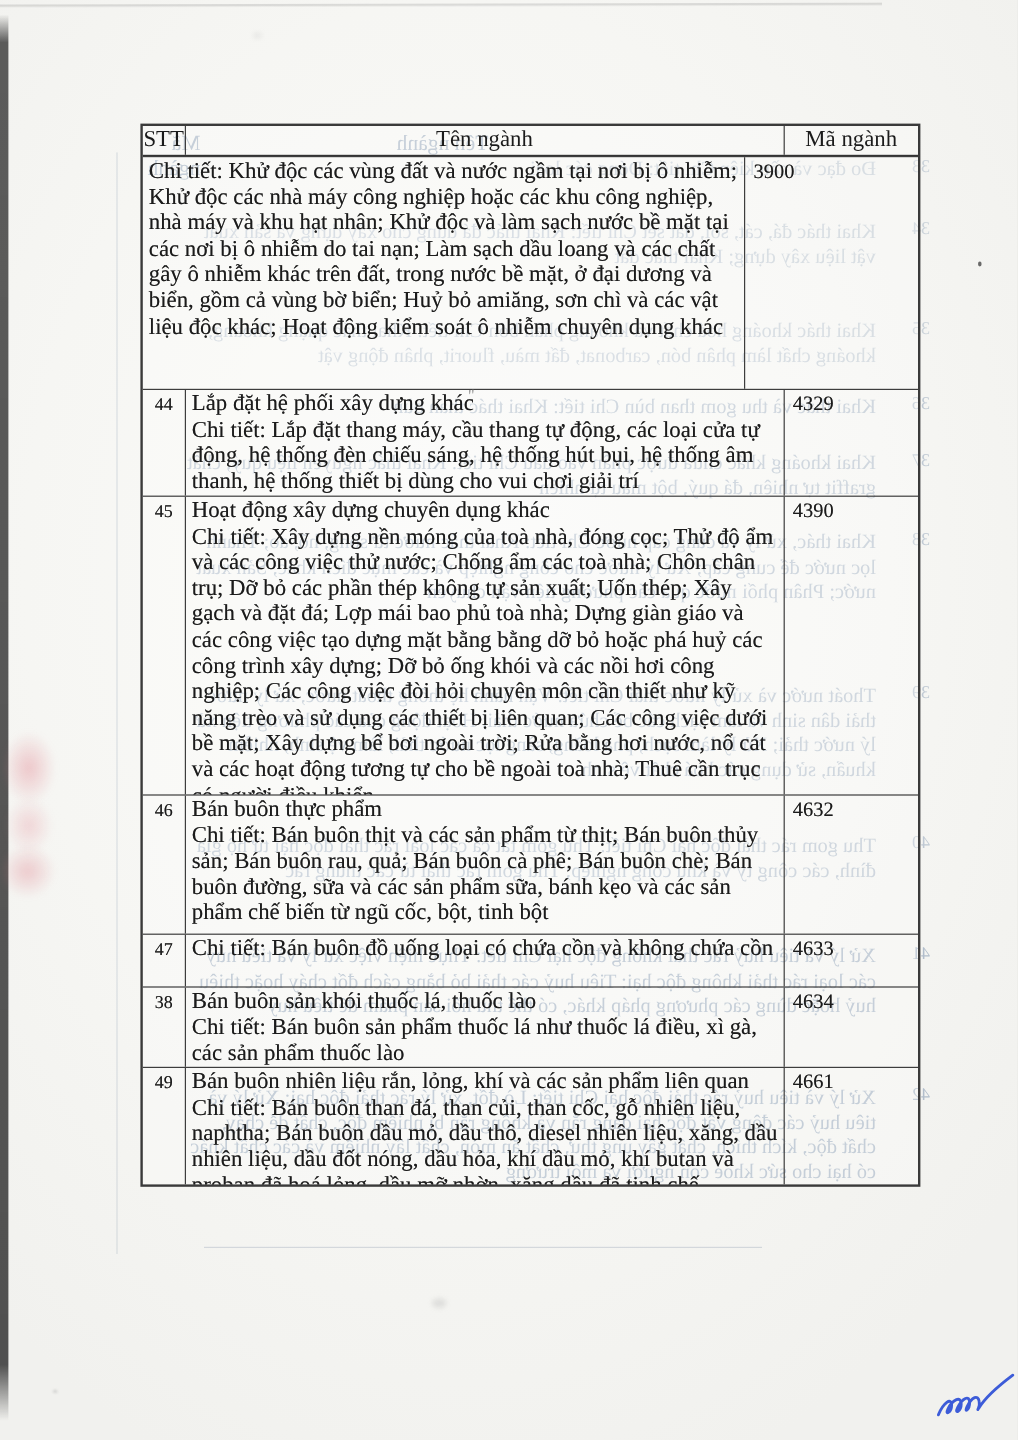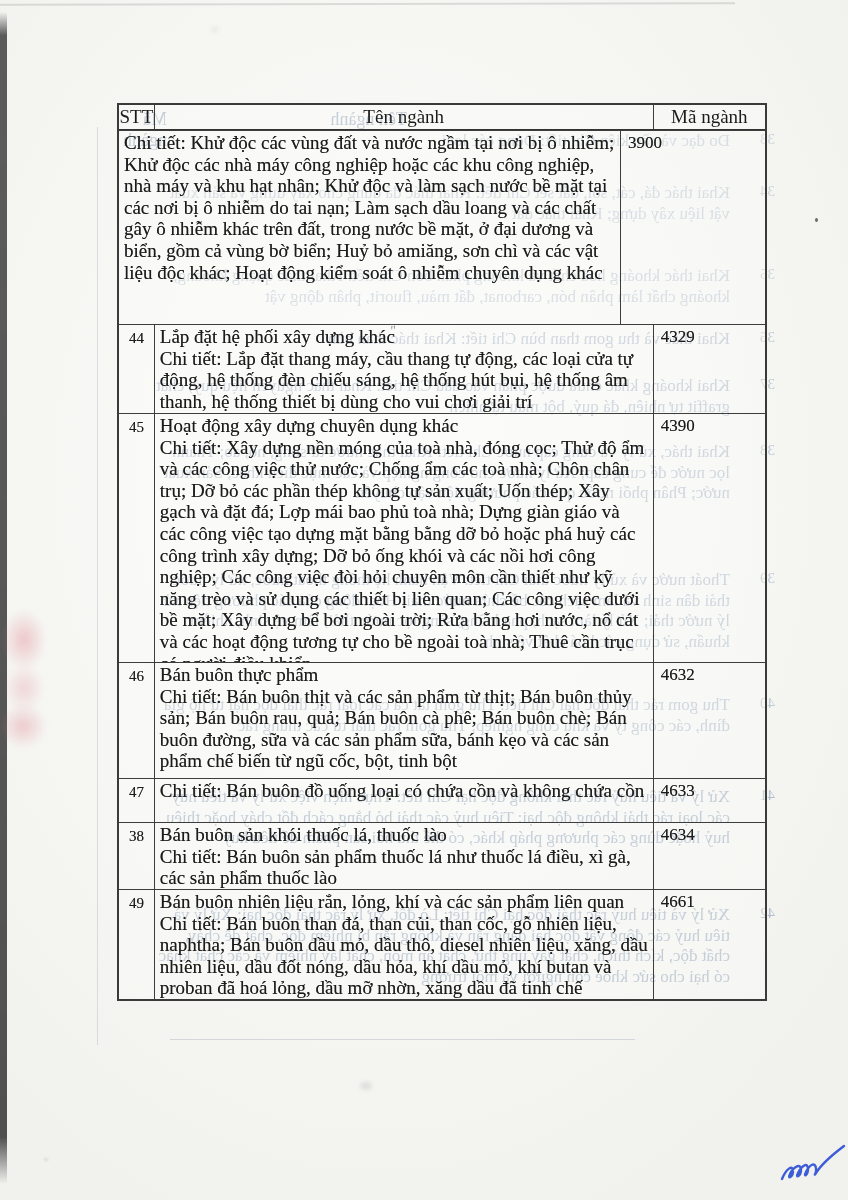--- a/index.html
+++ b/index.html
@@ -194,21 +194,21 @@
 
     <div class="row" style="height:67px">
       <div class="cell c-stt">38</div>
       <div class="cell c-name">
         <div class="nm">Bán buôn sản khói thuốc lá, thuốc lào</div>
         <div class="dt">Chi tiết: Bán buôn sản phẩm thuốc lá như thuốc lá điều, xì gà, các sản phẩm thuốc lào</div>
       </div>
       <div class="cell c-code">4634</div>
     </div>
 
-    <div class="row" style="height:110px">
+    <div class="row" style="height:98px">
       <div class="cell c-stt">49</div>
       <div class="cell c-name">
         <div class="nm">Bán buôn nhiên liệu rắn, lỏng, khí và các sản phẩm liên quan</div>
         <div class="dt">Chi tiết: Bán buôn than đá, than củi, than cốc, gỗ nhiên liệu, naphtha; Bán buôn dầu mỏ, dầu thô, diesel nhiên liệu, xăng, dầu nhiên liệu, dầu đốt nóng, dầu hỏa, khí dầu mỏ, khí butan và proban đã hoá lỏng, dầu mỡ nhờn, xăng dầu đã tinh chế</div>
       </div>
       <div class="cell c-code">4661</div>
     </div>
   </div>
 
   <span class="pen-mark">ʺ</span>

